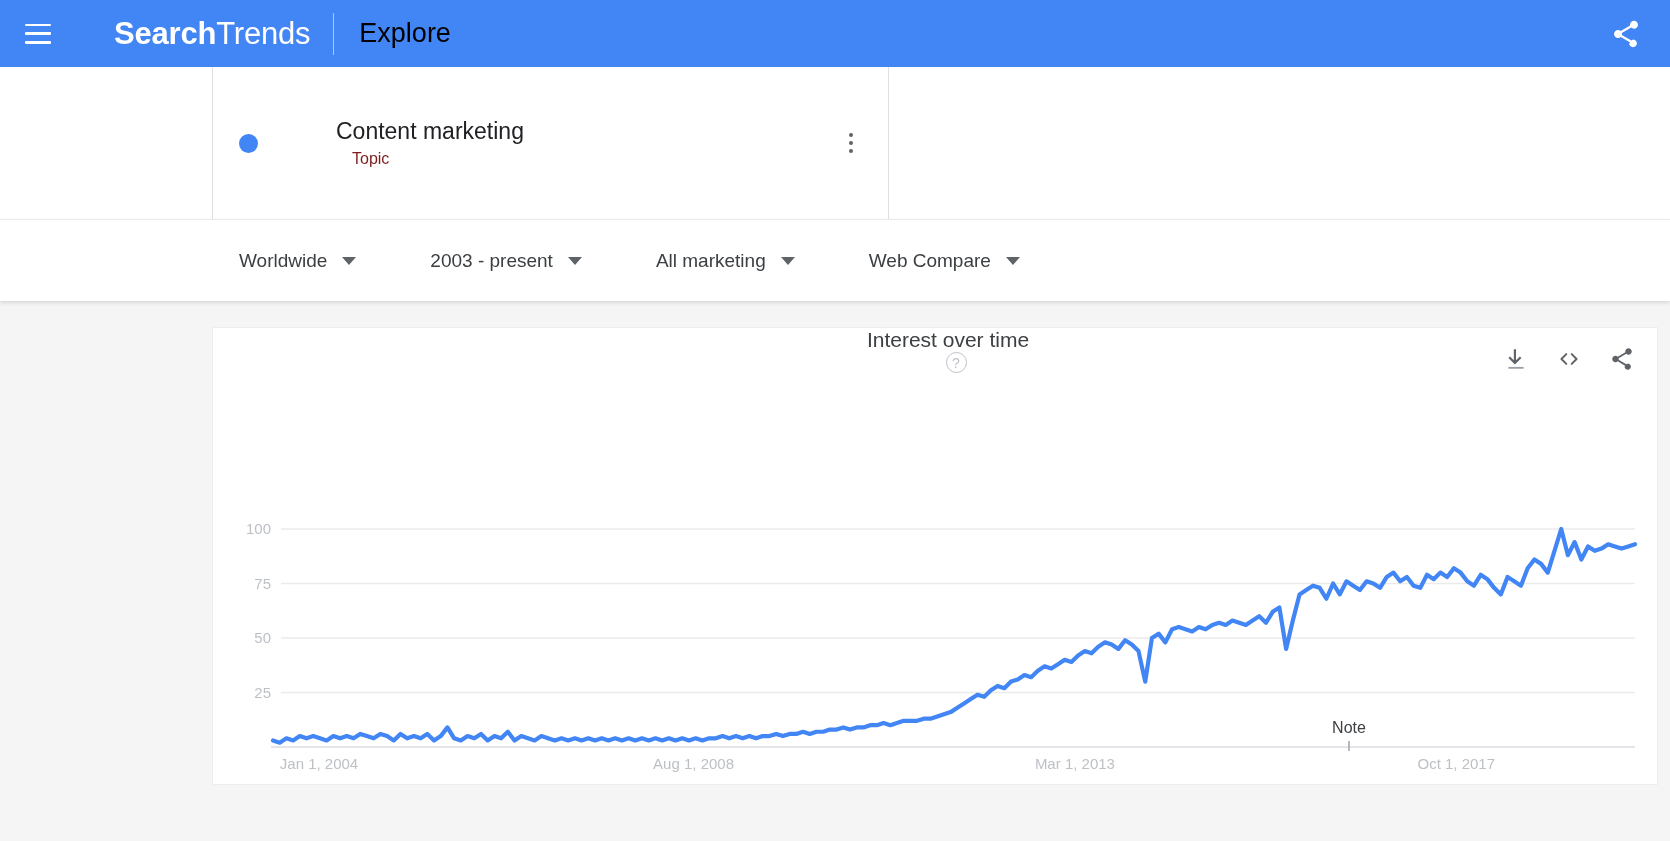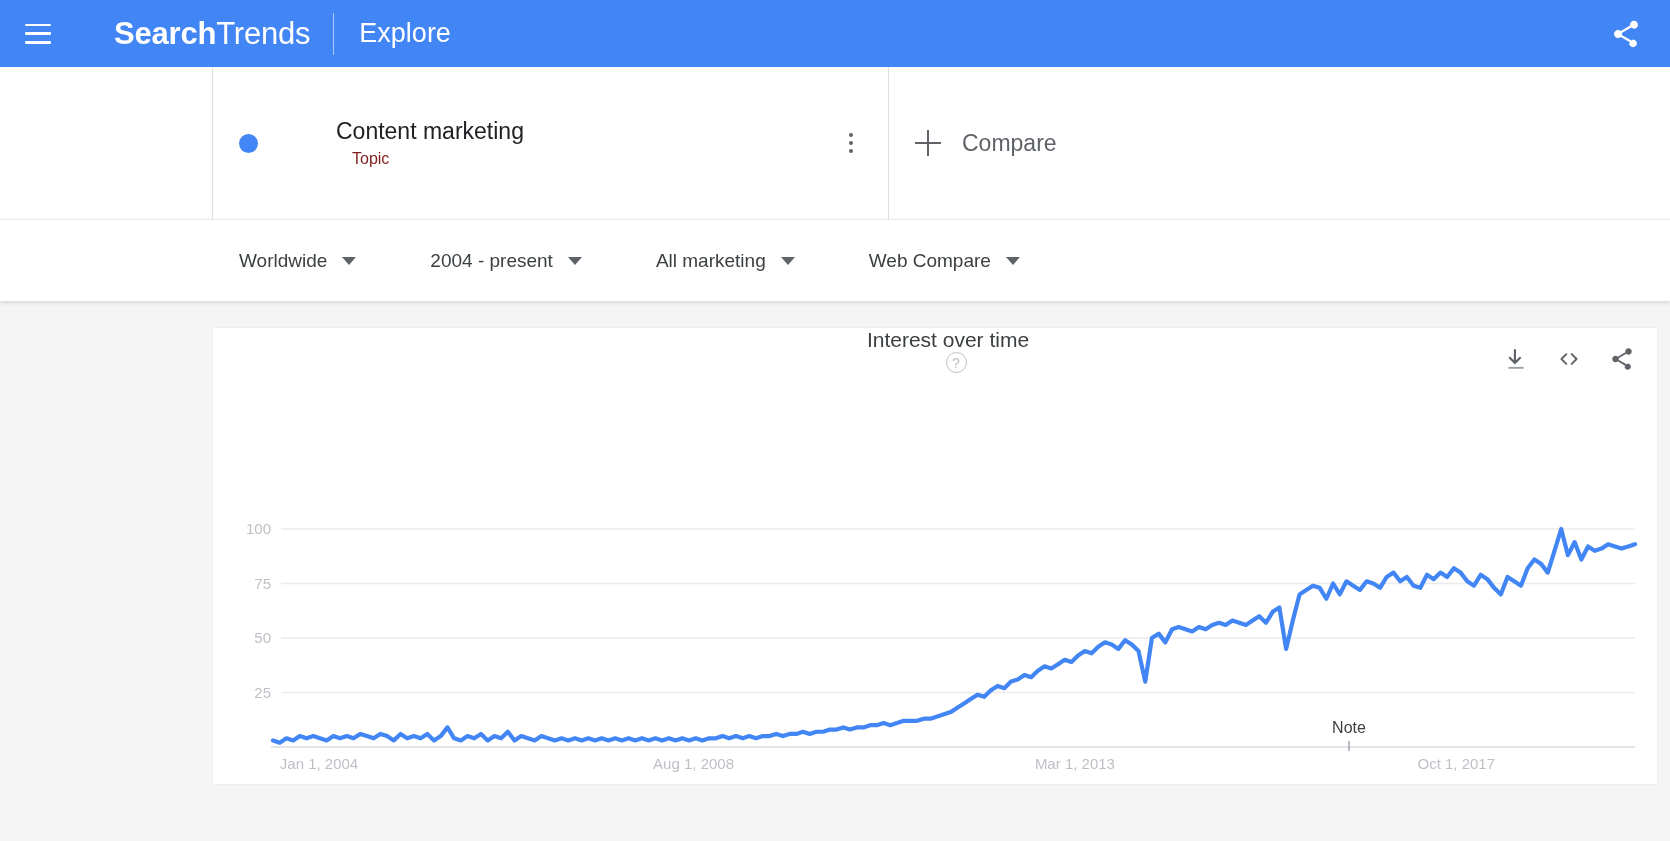--- a/index.html
+++ b/index.html
@@ -34,21 +34,21 @@
   .brand .g-bold { font-weight: 700; }
   .brand .g-light { font-weight: 400; }
   .brand-divider {
     width: 1px; height: 42px;
     background: rgba(255,255,255,0.55);
     margin-left: 23px;
   }
   .explore {
     margin-left: 25px;
     font-size: 27px;
-    color: #ffffff;
+    color: #000000;
     font-weight: 400;
     white-space: nowrap;
     cursor: pointer;
   }
   .header-share {
     position: absolute; right: 28px; top: 18px;
     width: 32px; height: 32px; cursor: pointer;
   }
 
   
@@ -202,33 +202,29 @@
       <div class="term-title">Content marketing</div>
       <div class="term-sub">Topic</div>
     </div>
     <div class="term-menu">
       <i></i>
       <i></i>
       <i></i>
     </div>
   </div>
 
-  <div class="compare-zone">
-    <div class="plus-icon"></div>
-    <div class="compare-label">Compare</div>
-  </div>
 </div>
 
 <div class="filter-bar">
   <div class="filter-item">
     <span class="filter-label">Worldwide</span>
     <span class="caret"></span>
   </div>
   <div class="filter-item">
-    <span class="filter-label">2004 - present</span>
+    <span class="filter-label">2003 - present</span>
     <span class="caret"></span>
   </div>
   <div class="filter-item">
     <span class="filter-label">All marketing</span>
     <span class="caret"></span>
   </div>
   <div class="filter-item">
     <span class="filter-label">Web Compare</span>
     <span class="caret"></span>
   </div>

